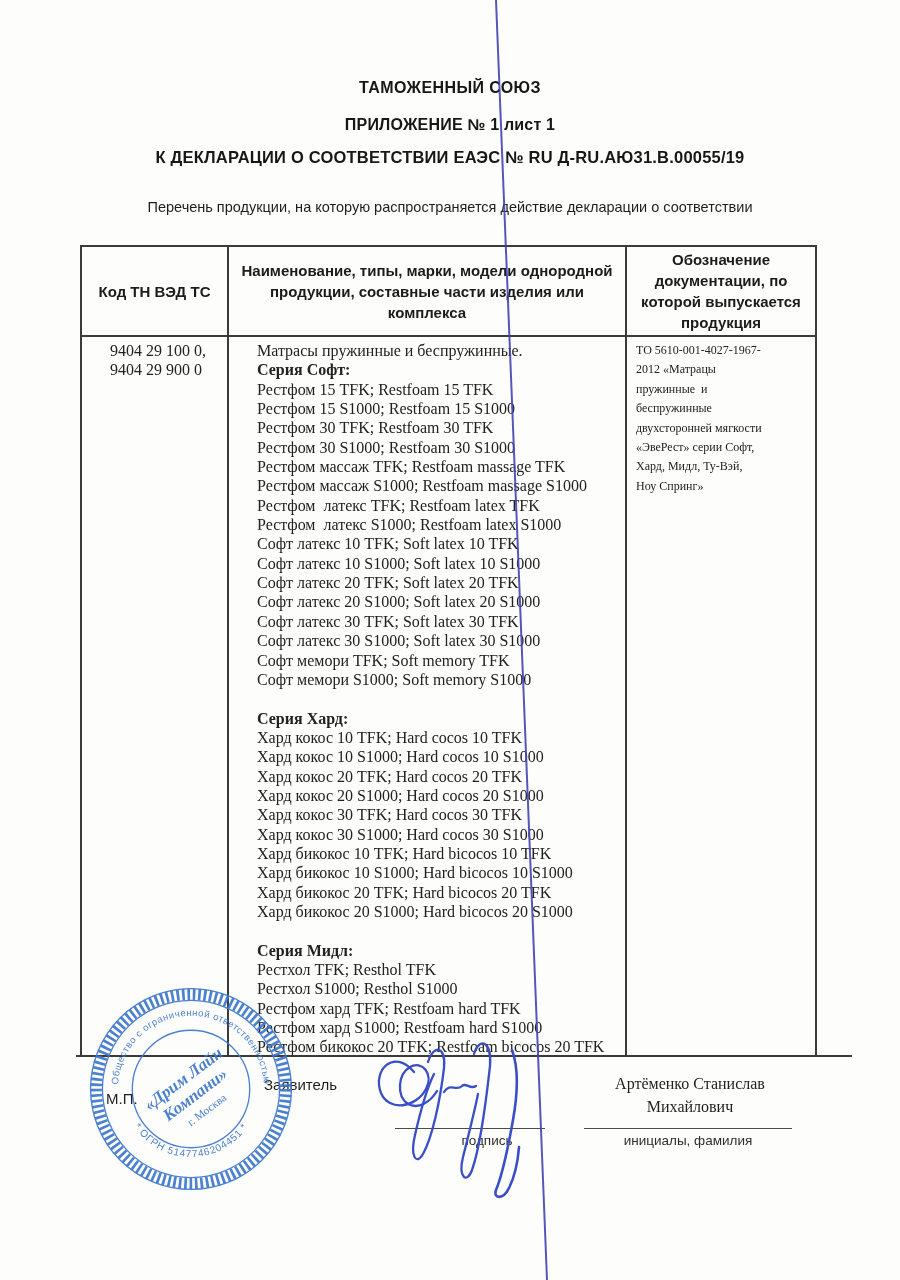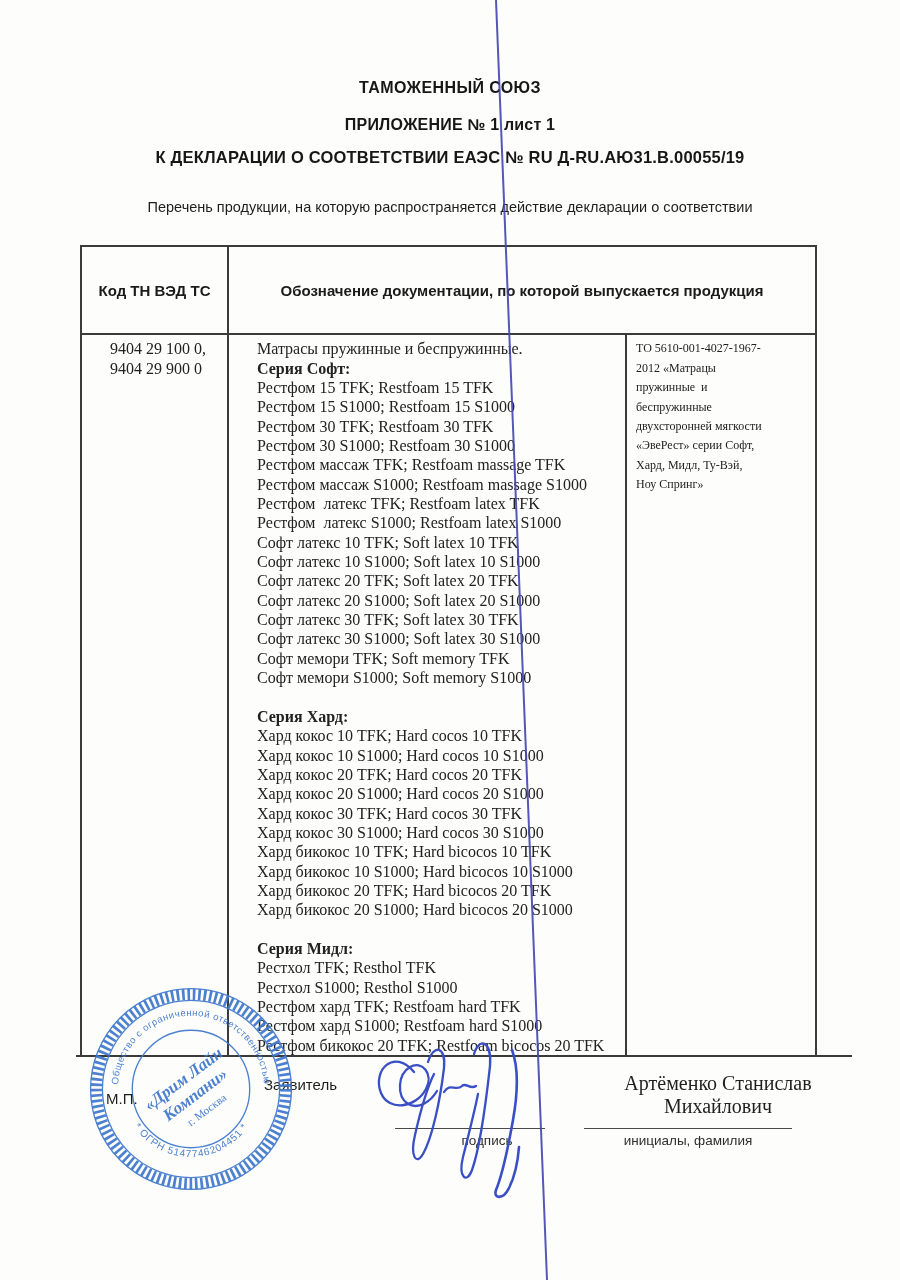--- a/index.html
+++ b/index.html
@@ -38,41 +38,42 @@
   .c3.bcell{font-size:12px;line-height:19.4px;padding-left:9px;padding-right:6px;}
   .tline{min-height:19.35px;}
   .tline.b{font-weight:bold;}
   #bottom-rule{left:76px;top:1055px;width:776px;height:0;border-top:2px solid #3a3a3a;}
 
   
   #mp-label{left:106px;top:1074px;font-size:15px;color:#1f1f1f;z-index:5;margin-top:16px;}
   #applicant-label{left:264px;top:1076px;font-size:15px;color:#1f1f1f;}
   #sig-line{left:395px;top:1128px;width:150px;height:0;border-top:1.5px solid #4a4a4a;}
   #sig-caption{left:412px;top:1133px;width:150px;text-align:center;font-size:13.5px;color:#2e2e2e;}
-  #name-block{left:614px;top:1072px;width:208px;text-align:center;
-    font-family:"Liberation Serif",serif;font-size:20px;line-height:23px;color:#1f1f1f;}
+  #name-block{left:586px;top:1072px;width:208px;text-align:center;
+    font-family:"Liberation Serif",serif;font-size:16px;line-height:23px;color:#1f1f1f;}
   #name-line{left:584px;top:1128px;width:208px;height:0;border-top:1.5px solid #4a4a4a;}
   #name-caption{left:584px;top:1133px;width:208px;text-align:center;font-size:13.5px;color:#2e2e2e;}
 
   
   #stamp{left:88px;top:986px;width:206px;height:206px;z-index:4;opacity:.93;}
   #signature{left:366px;top:1036px;width:180px;height:172px;z-index:6;}
   #pen-stroke{left:0;top:0;width:900px;height:1280px;z-index:9;pointer-events:none;}
 </style>
 </head>
 <body>
 
 <div class="abs title" id="title1">ТАМОЖЕННЫЙ СОЮЗ</div>
 <div class="abs title" id="title2">ПРИЛОЖЕНИЕ № 1 лист 1</div>
 <div class="abs title" id="title3">К ДЕКЛАРАЦИИ О СООТВЕТСТВИИ ЕАЭС № RU Д-RU.АЮ31.В.00055/19</div>
 <div class="abs" id="subtitle">Перечень продукции, на которую распространяется действие декларации о соответствии</div>
 
 <div class="abs doc-table">
   <div class="thead">
     <div class="hcell c1 vr">Код ТН ВЭД ТС</div>
+    <div class="hcell c2 vr">Наименование, типы, марки, модели однородной продукции, составные части изделия или комплекса</div>
     <div class="hcell c3">Обозначение документации, по которой выпускается продукция</div>
   </div>
   <div class="tbody">
     <div class="bcell c1 vr"><div class="tline">9404 29 100 0,</div><div class="tline">9404 29 900 0</div></div>
     <div class="bcell c2 vr"><div class="tline">Матрасы пружинные и беспружинные.</div><div class="tline b">Серия Софт:</div><div class="tline">Рестфом 15 TFK; Restfoam 15 TFK</div><div class="tline">Рестфом 15 S1000; Restfoam 15 S1000</div><div class="tline">Рестфом 30 TFK; Restfoam 30 TFK</div><div class="tline">Рестфом 30 S1000; Restfoam 30 S1000</div><div class="tline">Рестфом массаж TFK; Restfoam massage TFK</div><div class="tline">Рестфом массаж S1000; Restfoam massage S1000</div><div class="tline">Рестфом  латекс TFK; Restfoam latex TFK</div><div class="tline">Рестфом  латекс S1000; Restfoam latex S1000</div><div class="tline">Софт латекс 10 TFK; Soft latex 10 TFK</div><div class="tline">Софт латекс 10 S1000; Soft latex 10 S1000</div><div class="tline">Софт латекс 20 TFK; Soft latex 20 TFK</div><div class="tline">Софт латекс 20 S1000; Soft latex 20 S1000</div><div class="tline">Софт латекс 30 TFK; Soft latex 30 TFK</div><div class="tline">Софт латекс 30 S1000; Soft latex 30 S1000</div><div class="tline">Софт мемори TFK; Soft memory TFK</div><div class="tline">Софт мемори S1000; Soft memory S1000</div><div class="tline">&nbsp;</div><div class="tline b">Серия Хард:</div><div class="tline">Хард кокос 10 TFK; Hard cocos 10 TFK</div><div class="tline">Хард кокос 10 S1000; Hard cocos 10 S1000</div><div class="tline">Хард кокос 20 TFK; Hard cocos 20 TFK</div><div class="tline">Хард кокос 20 S1000; Hard cocos 20 S1000</div><div class="tline">Хард кокос 30 TFK; Hard cocos 30 TFK</div><div class="tline">Хард кокос 30 S1000; Hard cocos 30 S1000</div><div class="tline">Хард бикокос 10 TFK; Hard bicocos 10 TFK</div><div class="tline">Хард бикокос 10 S1000; Hard bicocos 10 S1000</div><div class="tline">Хард бикокос 20 TFK; Hard bicocos 20 TFK</div><div class="tline">Хард бикокос 20 S1000; Hard bicocos 20 S1000</div><div class="tline">&nbsp;</div><div class="tline b">Серия Мидл:</div><div class="tline">Рестхол TFK; Resthol TFK</div><div class="tline">Рестхол S1000; Resthol S1000</div><div class="tline">Рестфом хард TFK; Restfoam hard TFK</div><div class="tline">Рестфом хард S1000; Restfoam hard S1000</div><div class="tline">Рестфом бикокос 20 TFK; Restfoam bicocos 20 TFK</div></div>
     <div class="bcell c3"><div class="tline">ТО 5610-001-4027-1967-</div><div class="tline">2012 «Матрацы</div><div class="tline">пружинные  и</div><div class="tline">беспружинные</div><div class="tline">двухсторонней мягкости</div><div class="tline">«ЭвеРест» серии Софт,</div><div class="tline">Хард, Мидл, Ту-Вэй,</div><div class="tline">Ноу Спринг»</div></div>
   </div>
 </div>
 <div class="abs" id="bottom-rule"></div>
 

